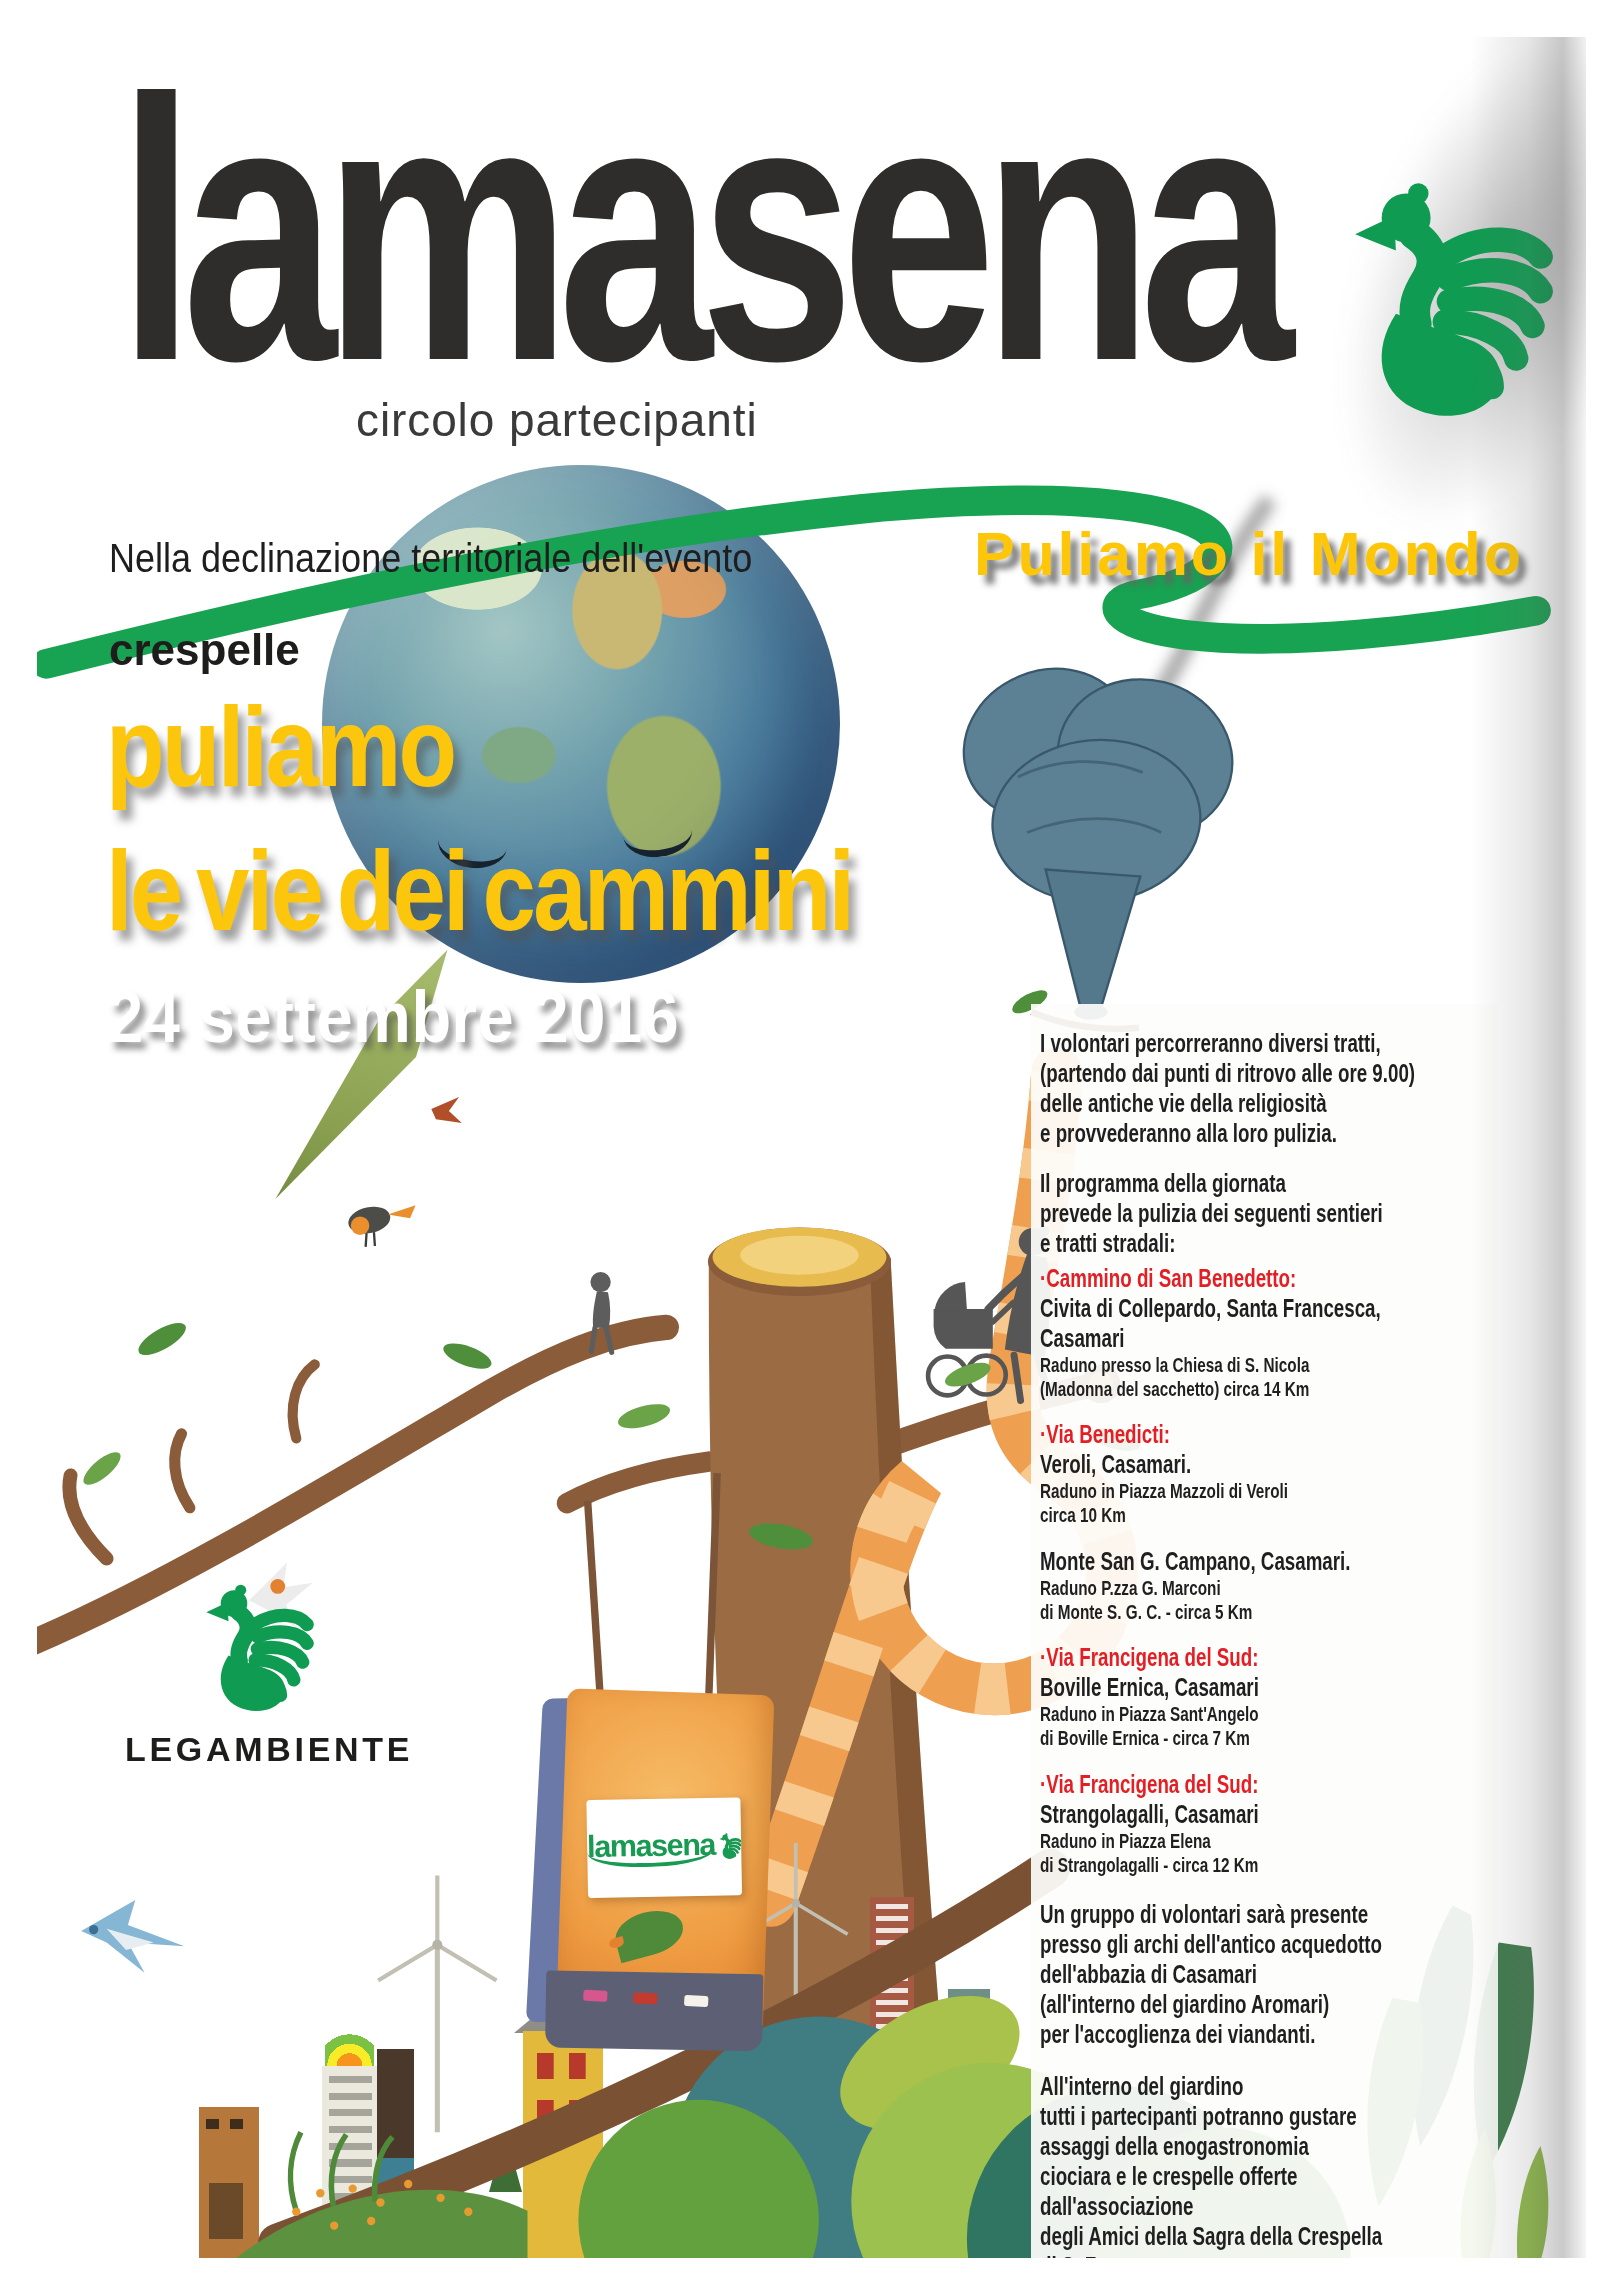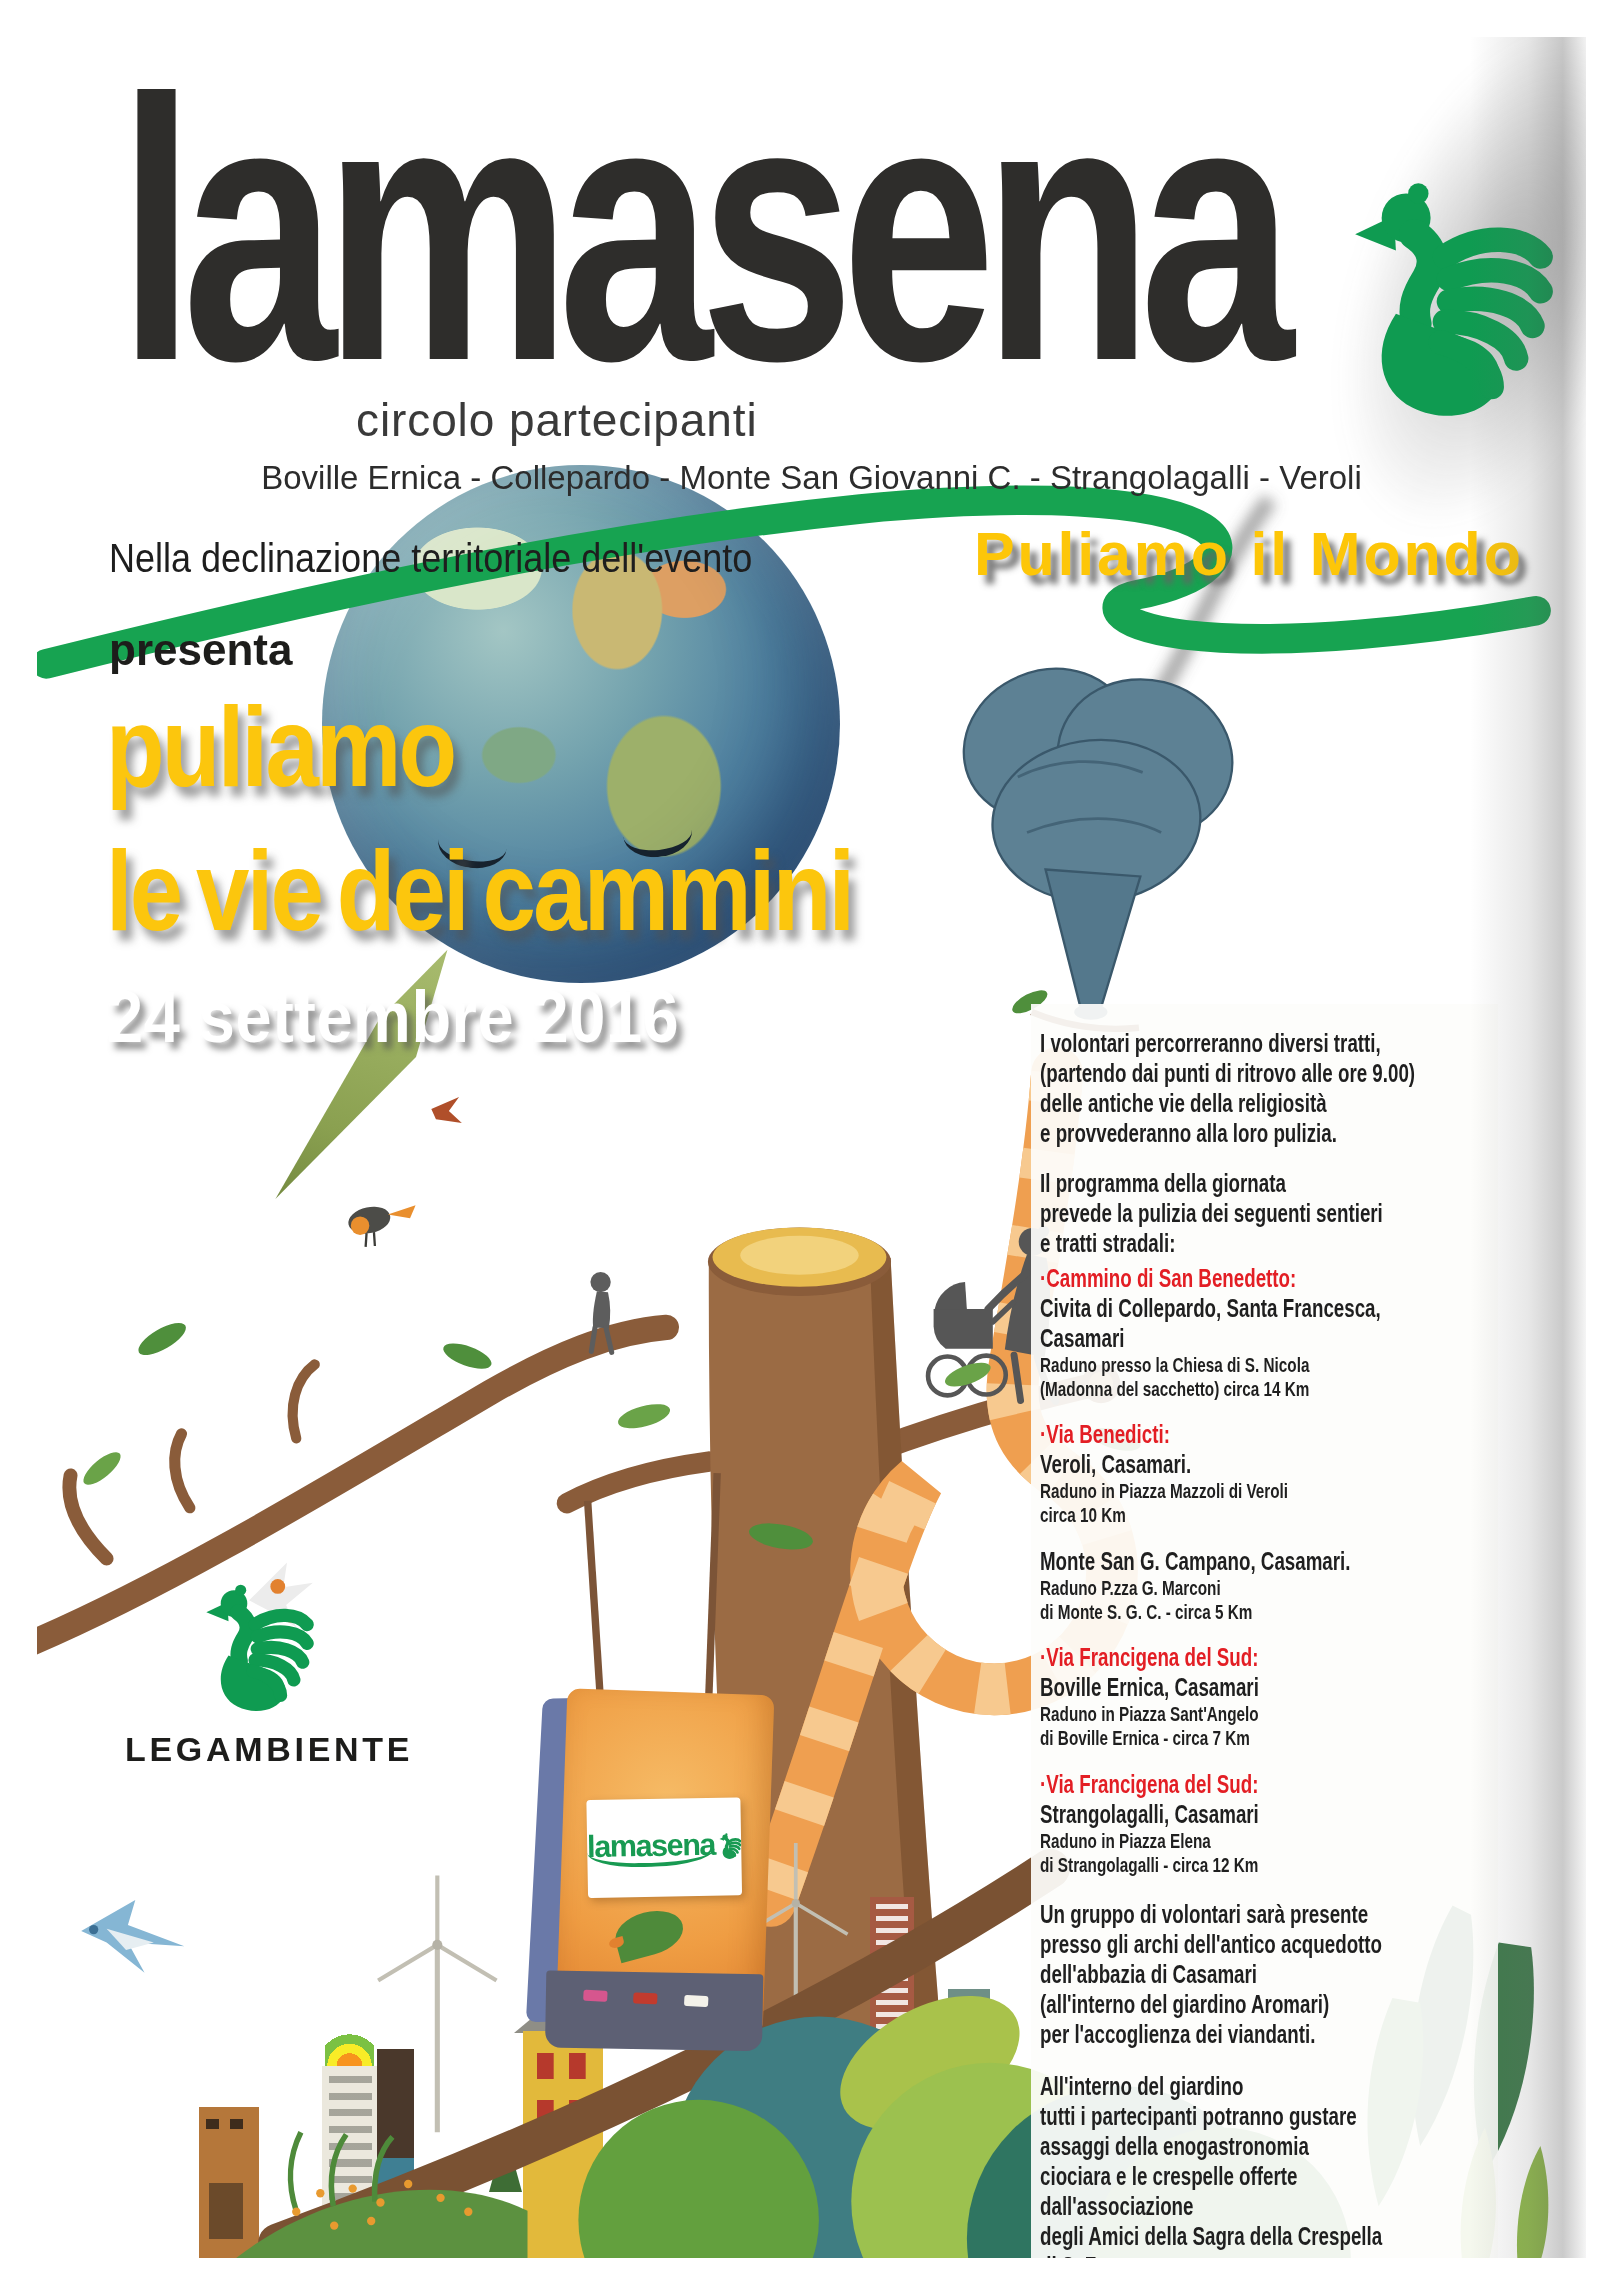--- a/index.html
+++ b/index.html
@@ -394,24 +394,23 @@
 
     <div class="toptext">
       <svg class="ribbon-svg" viewBox="0 0 3348 1500">
         <path d="M20 1355 C 520 1230, 1150 1085, 1780 1020 C 2150 985, 2420 1000, 2520 1060 C 2600 1110, 2520 1180, 2380 1205 C 2300 1220, 2322 1272, 2480 1292 C 2700 1318, 3010 1282, 3240 1240" stroke="#17a351" stroke-width="64" fill="none" stroke-linecap="round"></path>
       </svg>
       <svg class="abs" style="left:1314px;top:134px;color:#0f9b51" width="204" height="265" viewBox="0 0 100 130">
           <use href="#swan"></use>
         </svg>
       <span class="logo">lamasena</span>
       <span class="tagline">circolo partecipanti</span>
-      <span class="towns">Boville Ernica - Collepardo - Monte San Giovanni C. - Strangolagalli - Veroli</span>
       <span class="intro-prefix">Nella declinazione territoriale dell'evento</span>
       <span class="intro-event">Puliamo il Mondo</span>
-      <span class="presents">presenta</span>
+      <span class="presents">crespelle</span>
       <span class="title1">puliamo</span>
       <span class="title2">le vie dei cammini</span>
       <span class="date">24 settembre 2016</span>
     </div>
 
     <div class="right-shade"></div>
   </div>
 </div>
 
 

